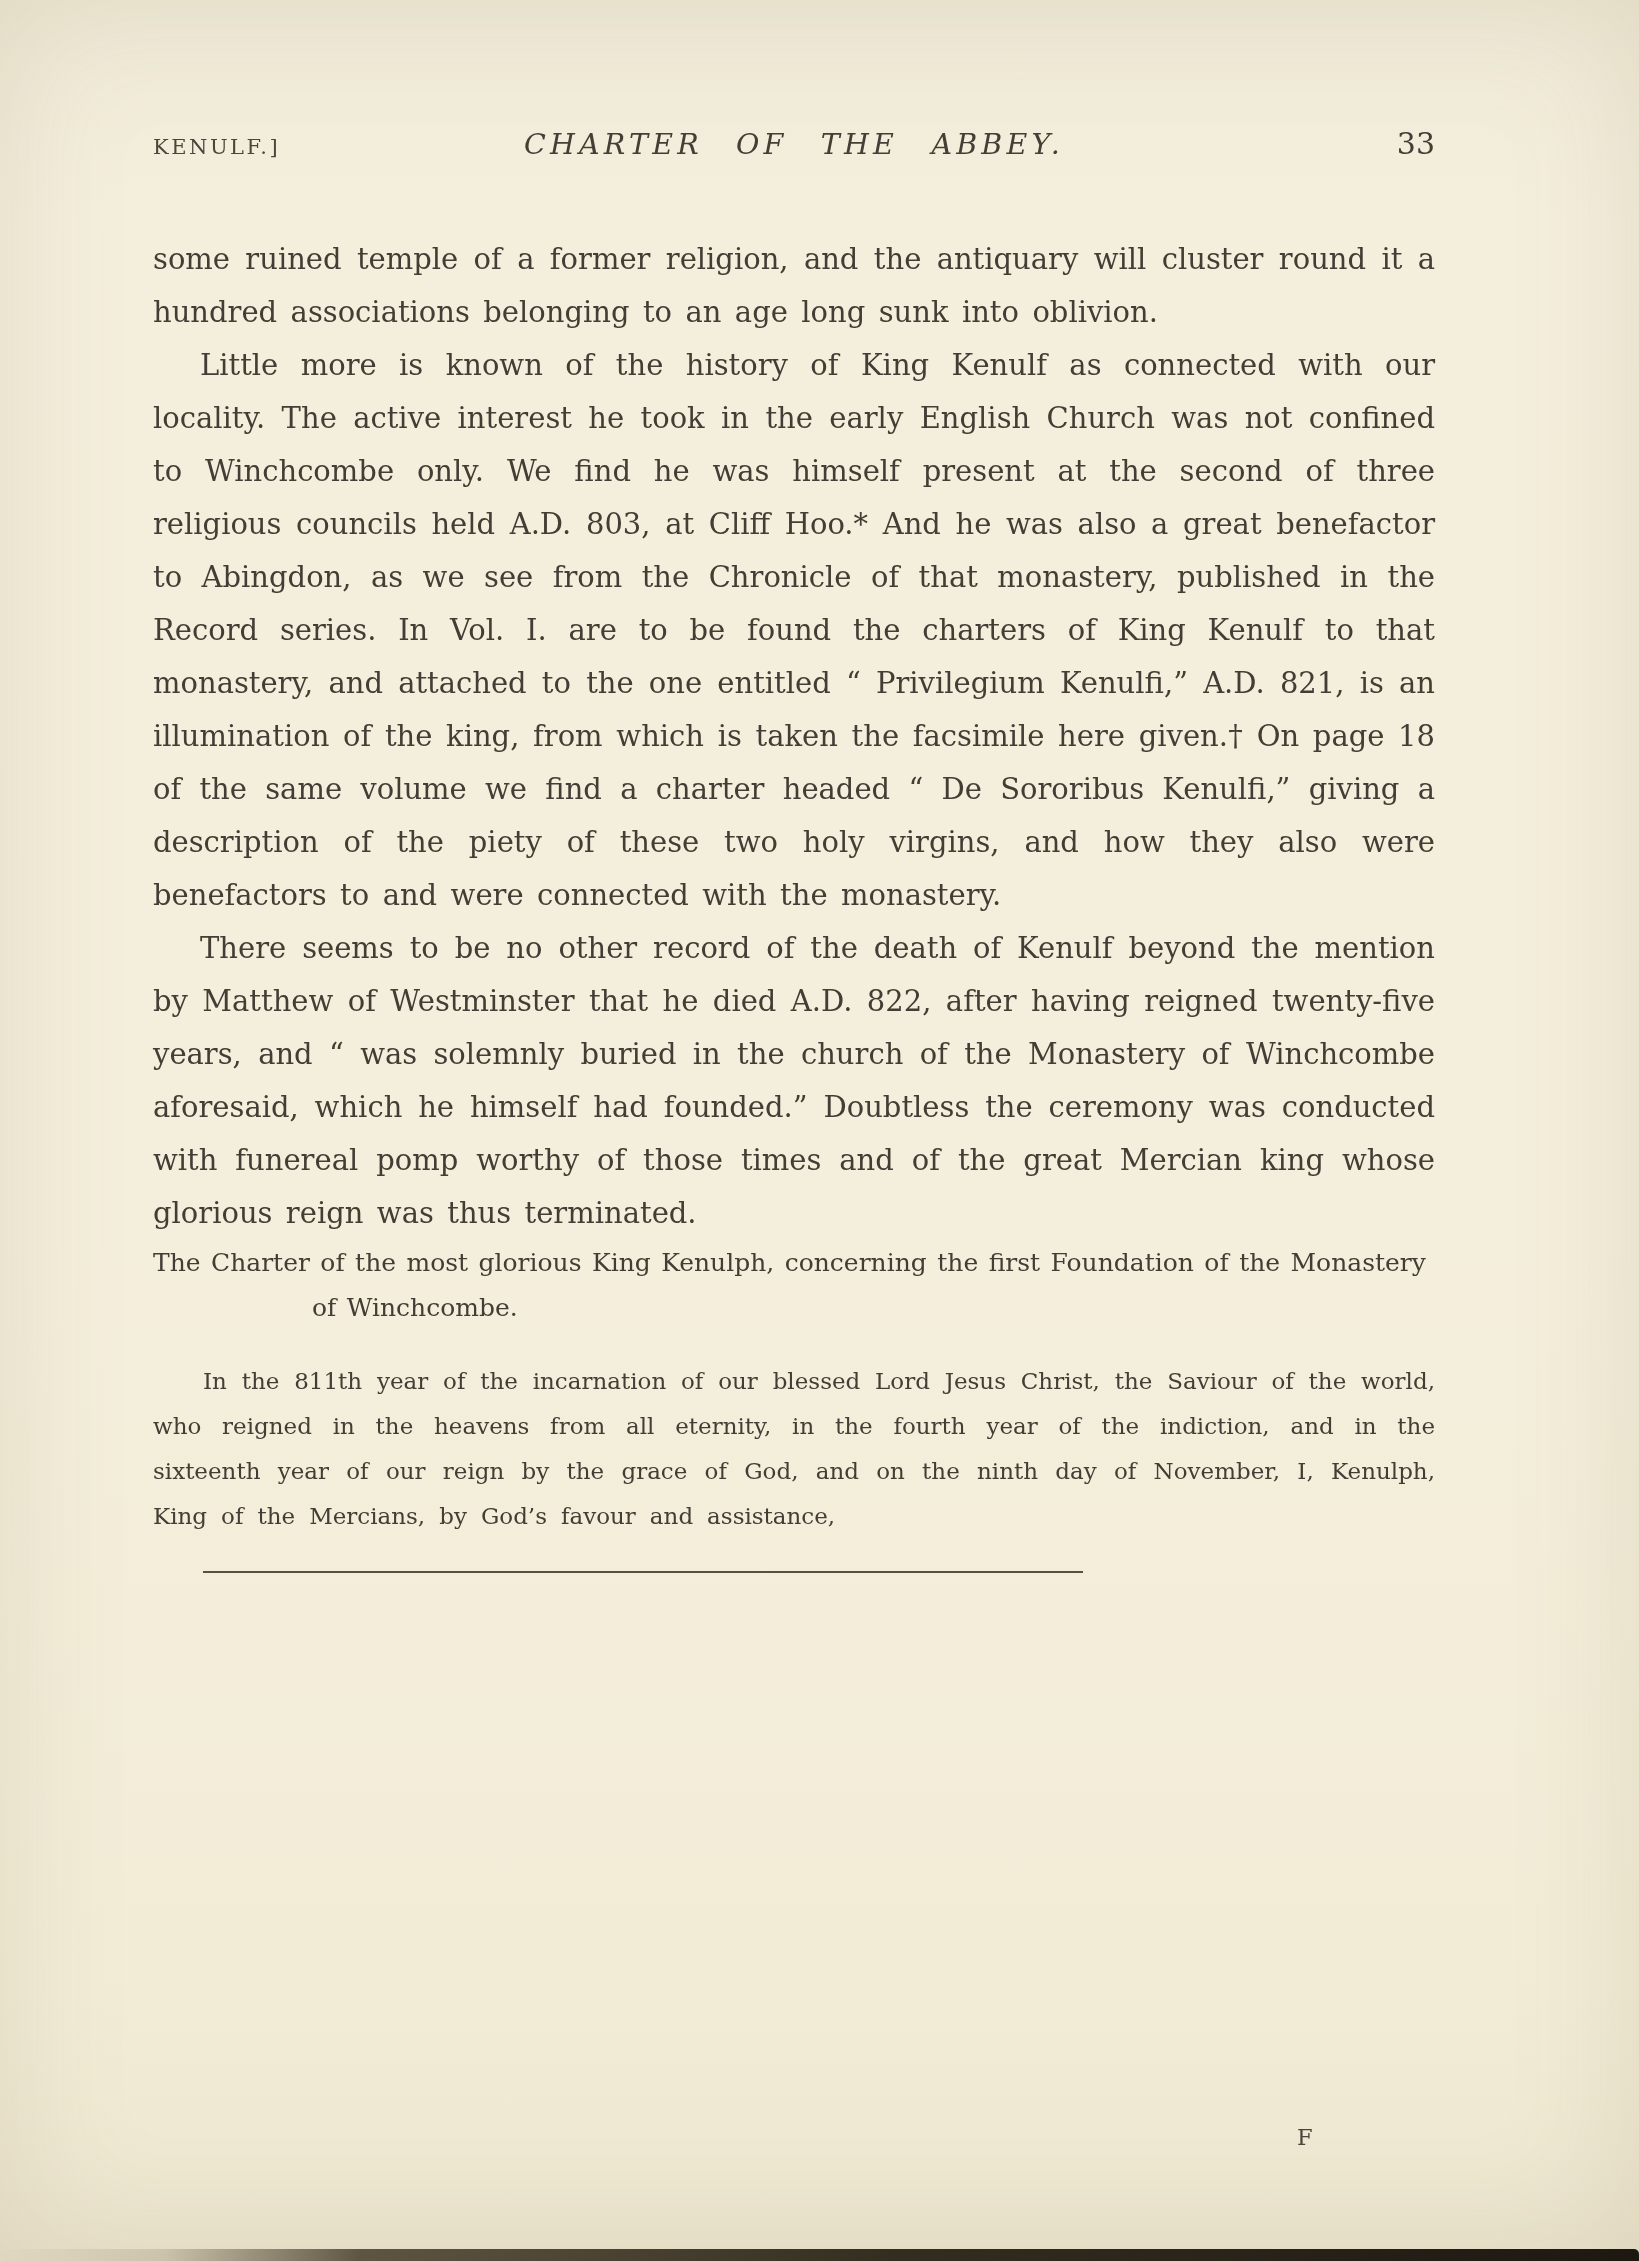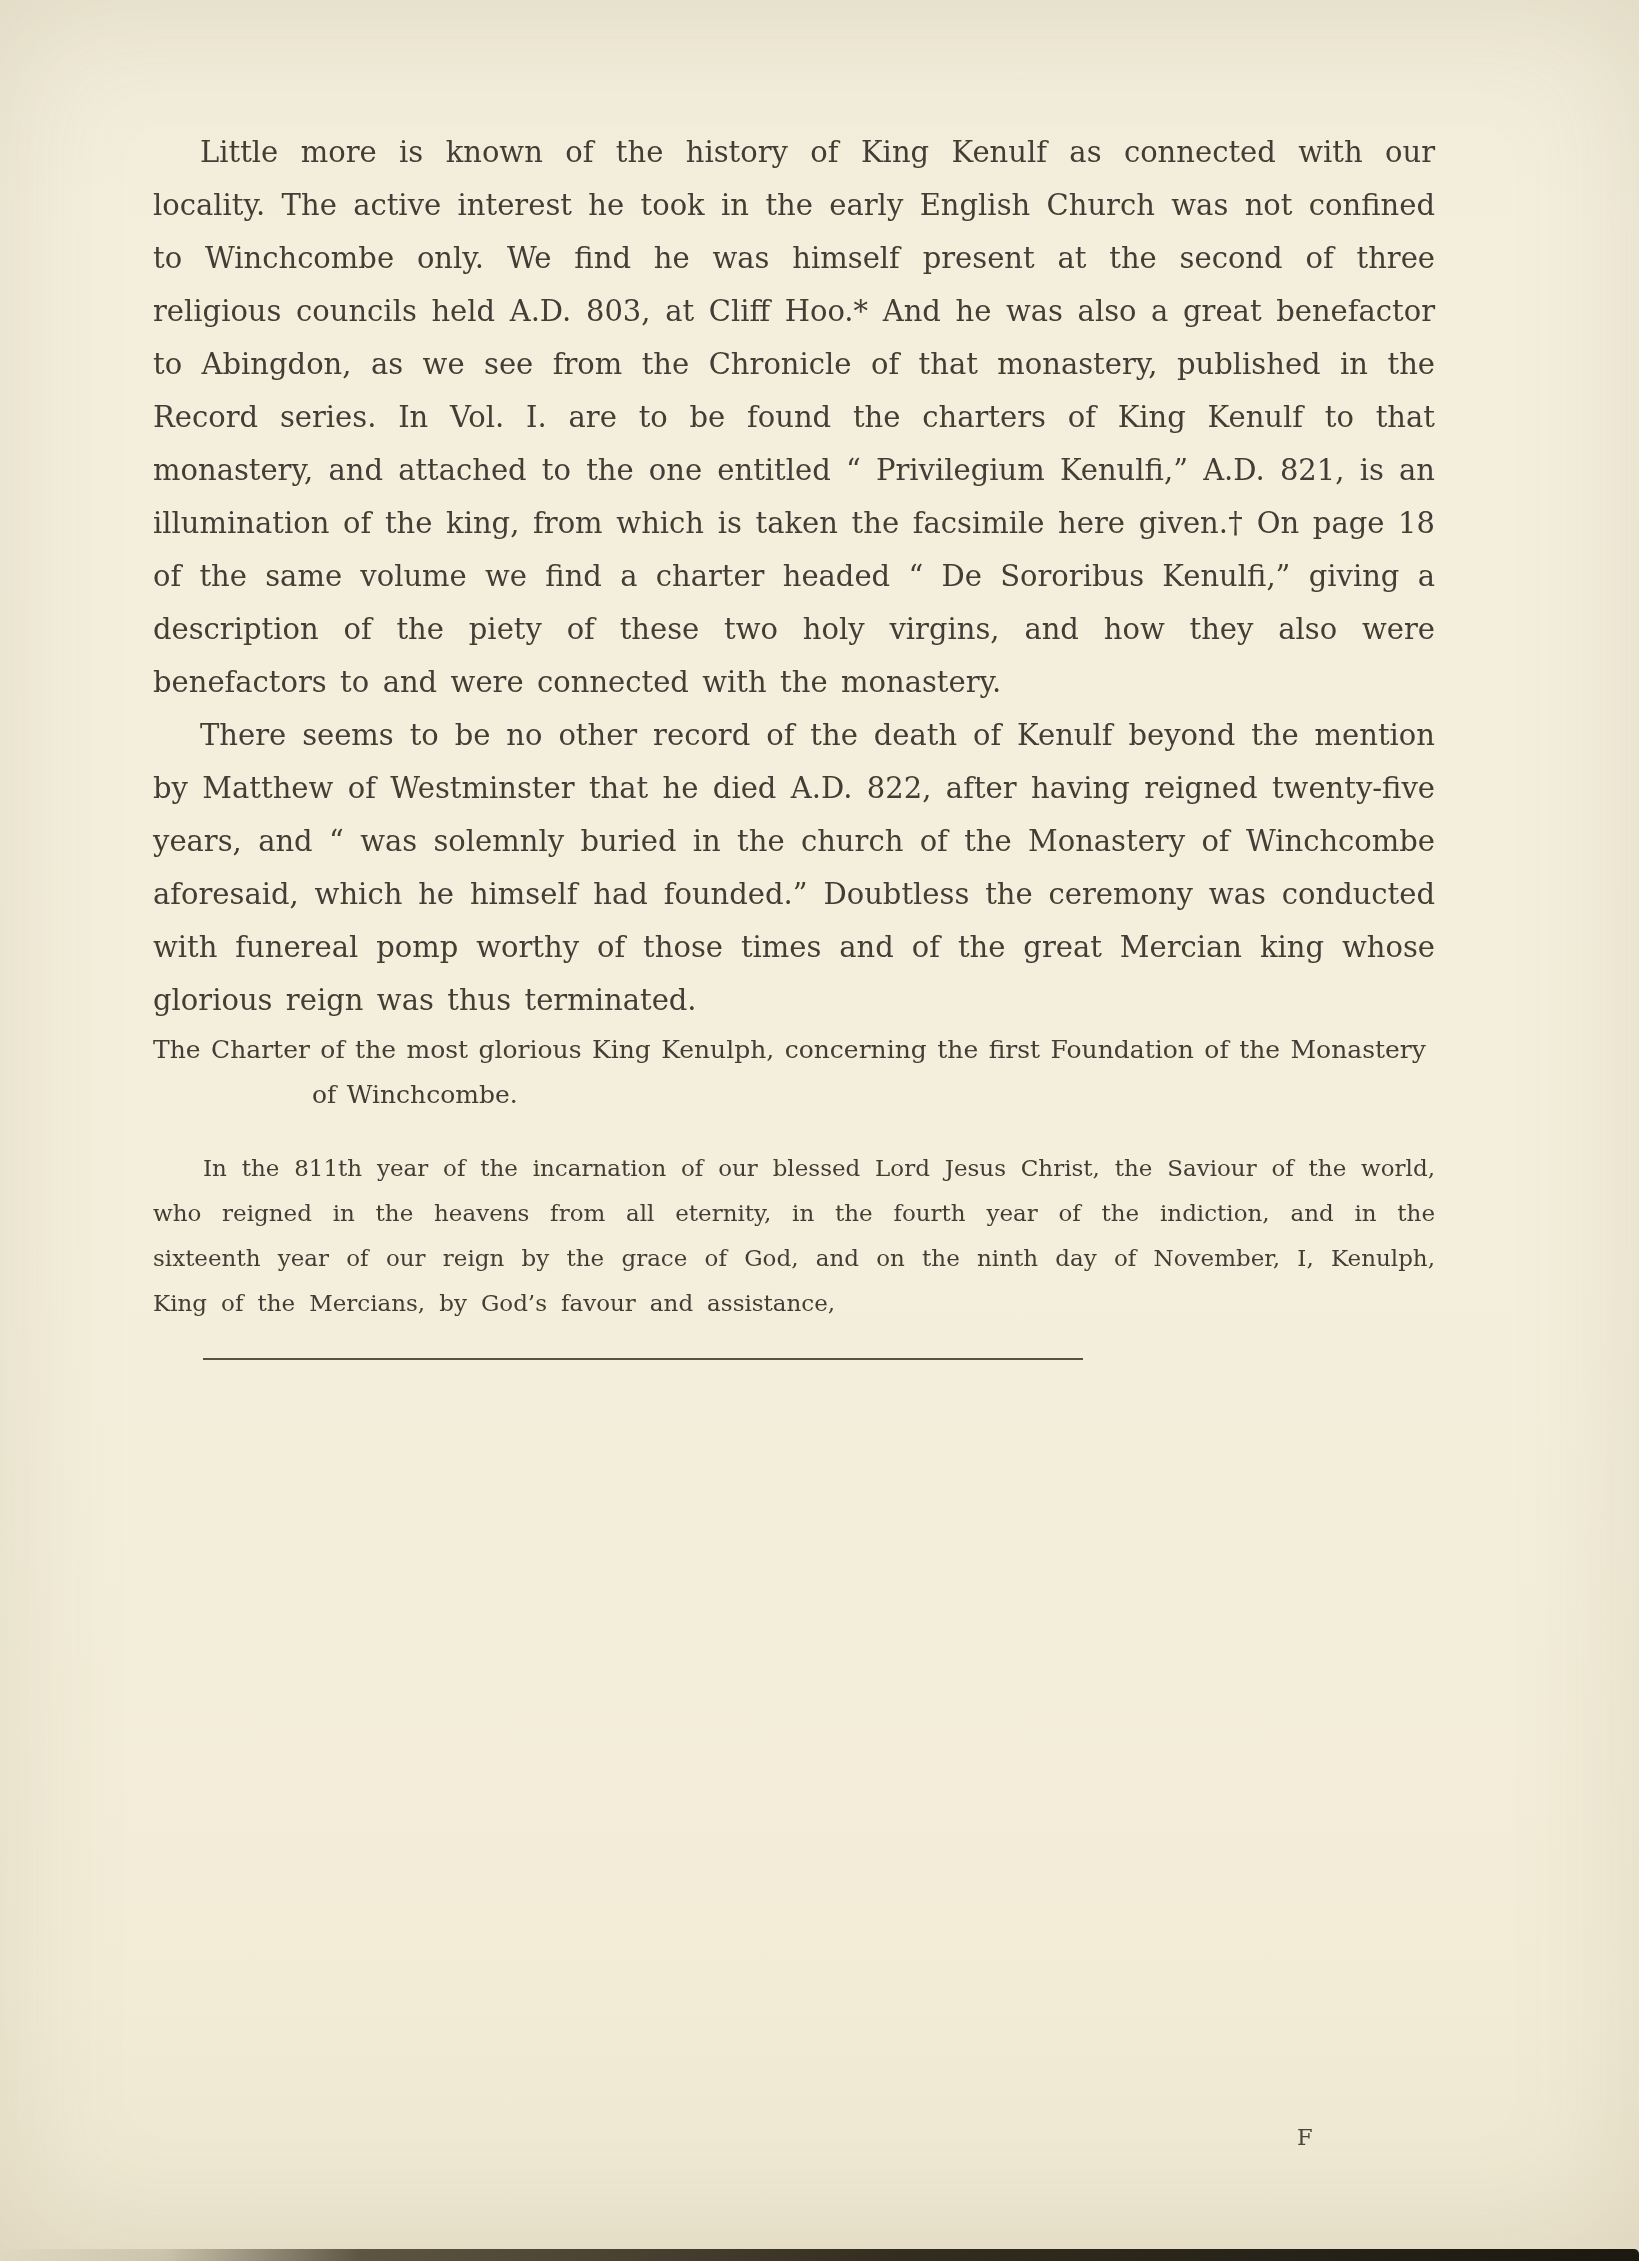--- a/index.html
+++ b/index.html
@@ -124,22 +124,28 @@
       rgba(18, 14, 7, 0.95) 100%);
     border-radius: 5px 5px 0 0;
   }
 </style>
 </head>
 <body>
 
 <div class="page">
   <div class="content">
 
+    <div class="running-head">
+      <span class="rh-left">KENULF.]</span>
+      <span class="rh-title">CHARTER OF THE ABBEY.</span>
+      <span class="rh-page">33</span>
+    </div>
 
     <div class="body-text">
+      <p class="para no-indent">some ruined temple of a former religion, and the antiquary will cluster round it a hundred associations belonging to an age long sunk into oblivion.</p>
       <p class="para">Little more is known of the history of King Kenulf as connected with our locality.  The active interest he took in the early English Church was not confined to Winchcombe only.  We find he was himself present at the second of three religious councils held A.D. 803, at Cliff Hoo.*   And he was also a great benefactor to Abingdon, as we see from the Chronicle of that monastery, published in the Record series. In Vol. I. are to be found the charters of King Kenulf to that monastery, and attached to the one entitled “ Privilegium Kenulfi,” A.D. 821, is an illumination of the king, from which is taken the facsimile here given.†   On page 18 of the same volume we find a charter headed “ De Sororibus Kenulfi,” giving a description of the piety of these two holy virgins, and how they also were benefactors to and were connected with the monastery.</p>
       <p class="para">There seems to be no other record of the death of Kenulf beyond the mention by Matthew of Westminster that he died A.D. 822, after having reigned twenty-five years, and “ was solemnly buried in the church of the Monastery of Winchcombe aforesaid, which he himself had founded.”   Doubtless the ceremony was conducted with funereal pomp worthy of those times and of the great Mercian king whose glorious reign was thus terminated.</p>
     </div>
 
 
     <p class="charter-intro">The Charter of the most glorious King Kenulph, concerning the first Foundation of the Monastery of Winchcombe.</p>
 
     <p class="charter-body">In the 811th year of the incarnation of our blessed Lord Jesus Christ, the Saviour of the world, who reigned in the heavens from all eternity, in the fourth year of the indiction, and in the sixteenth year of our reign by the grace of God, and on the ninth day of November, I, Kenulph, King of the Mercians, by God’s favour and assistance,</p>
 
     <div class="footnote-rule"></div>

